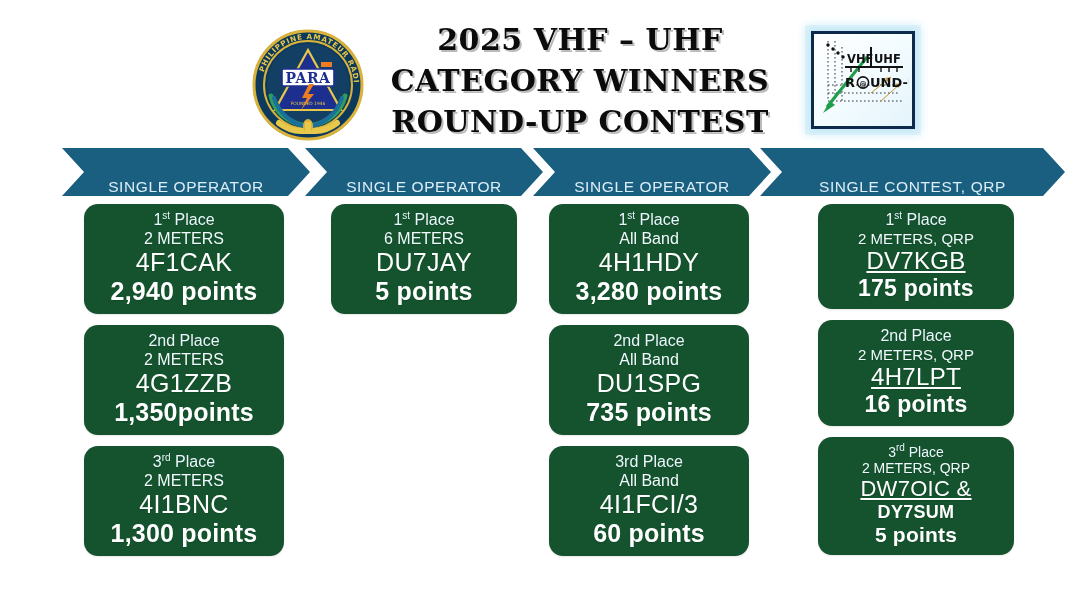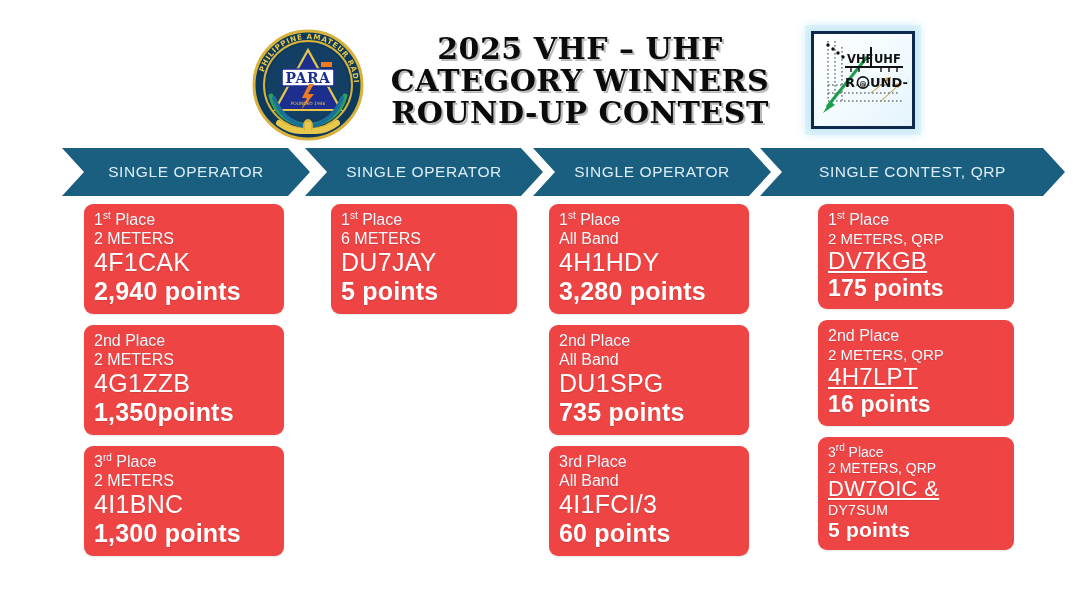--- a/index.html
+++ b/index.html
@@ -12,21 +12,21 @@
   .slide{position:relative;width:1080px;height:606px;overflow:hidden;}
 
   
   .header{position:absolute;left:0;top:0;width:1080px;height:148px;}
 
   .para-logo{position:absolute;left:249px;top:26px;width:118px;height:118px;}
   .para-logo svg{display:block;width:118px;height:118px;}
 
   .title-block{
     position:absolute;left:378px;top:24px;width:404px;height:114px;
-    display:flex;flex-direction:column;align-items:center;justify-content:center;
+    display:flex;flex-direction:column;align-items:center;justify-content:space-between;
   }
   .title-line{
     font-family:"DejaVu Serif","Liberation Serif",serif;
     font-weight:bold;
     color:#0b0b0b;
     letter-spacing:0.5px;
     line-height:1.06;
     white-space:nowrap;
     text-shadow:2px 2px 0px rgba(130,130,130,0.55);
   }
@@ -50,39 +50,39 @@
   .col-1{left:305px;width:238px;}
   .col-2{left:533px;width:238px;}
   .col-3{left:760px;width:305px;}
 
   
   .banner{
     position:relative;
     height:48px;
     background:#1a5f80;
     color:#d9eef7;
-    display:flex;align-items:center;justify-content:center;
+    display:flex;align-items:flex-end;justify-content:center;
     -webkit-clip-path:polygon(0 0, calc(100% - 22px) 0, 100% 50%, calc(100% - 22px) 100%, 0 100%, 22px 50%);
     clip-path:polygon(0 0, calc(100% - 22px) 0, 100% 50%, calc(100% - 22px) 100%, 0 100%, 22px 50%);
   }
   .banner-label{
     font-size:15.5px;
     letter-spacing:0.6px;
     color:#dceef7;
     white-space:nowrap;
     font-weight:400;
   }
 
   .cards{position:relative;margin-top:8px;}
 
   .card{
-    background:#ef4444;
-    border-radius:9px;
+    background:#14532d;
+    border-radius:14px;
     color:#ffffff;
-    text-align:left;
+    text-align:center;
     padding:7px 10px 8px 10px;
     box-sizing:border-box;
     margin-bottom:11px;
     box-shadow:0 1px 2px rgba(0,0,0,0.10);
   }
   .card-line{
     line-height:1.16;
     white-space:nowrap;
     text-shadow:0 1px 1px rgba(0,0,0,0.12);
   }
@@ -98,21 +98,21 @@
   .col-1 .card{width:186px;margin-left:26px;}
   .col-2 .card{width:200px;margin-left:16px;}
   .col-3 .card{width:196px;margin-left:58px;}
 
   .col-3 .line-band{font-size:15px;}
   .col-3 .line-call{font-size:24px;text-decoration:underline;}
   .col-3 .line-points{font-size:23px;}
   .col-3 .card.five-line .line-place{font-size:14px;}
   .col-3 .card.five-line .line-band{font-size:14px;}
   .col-3 .card.five-line .line-call{font-size:22px;}
-  .col-3 .card.five-line .line-call2{font-size:14px;}
+  .col-3 .card.five-line .line-call2{font-size:18px;font-weight:bold;}
   .col-3 .card.five-line .line-points{font-size:21px;}
 </style>
 </head>
 <body>
 
 <div class="slide">
 
   <div class="header">
 
     <div class="para-logo">

